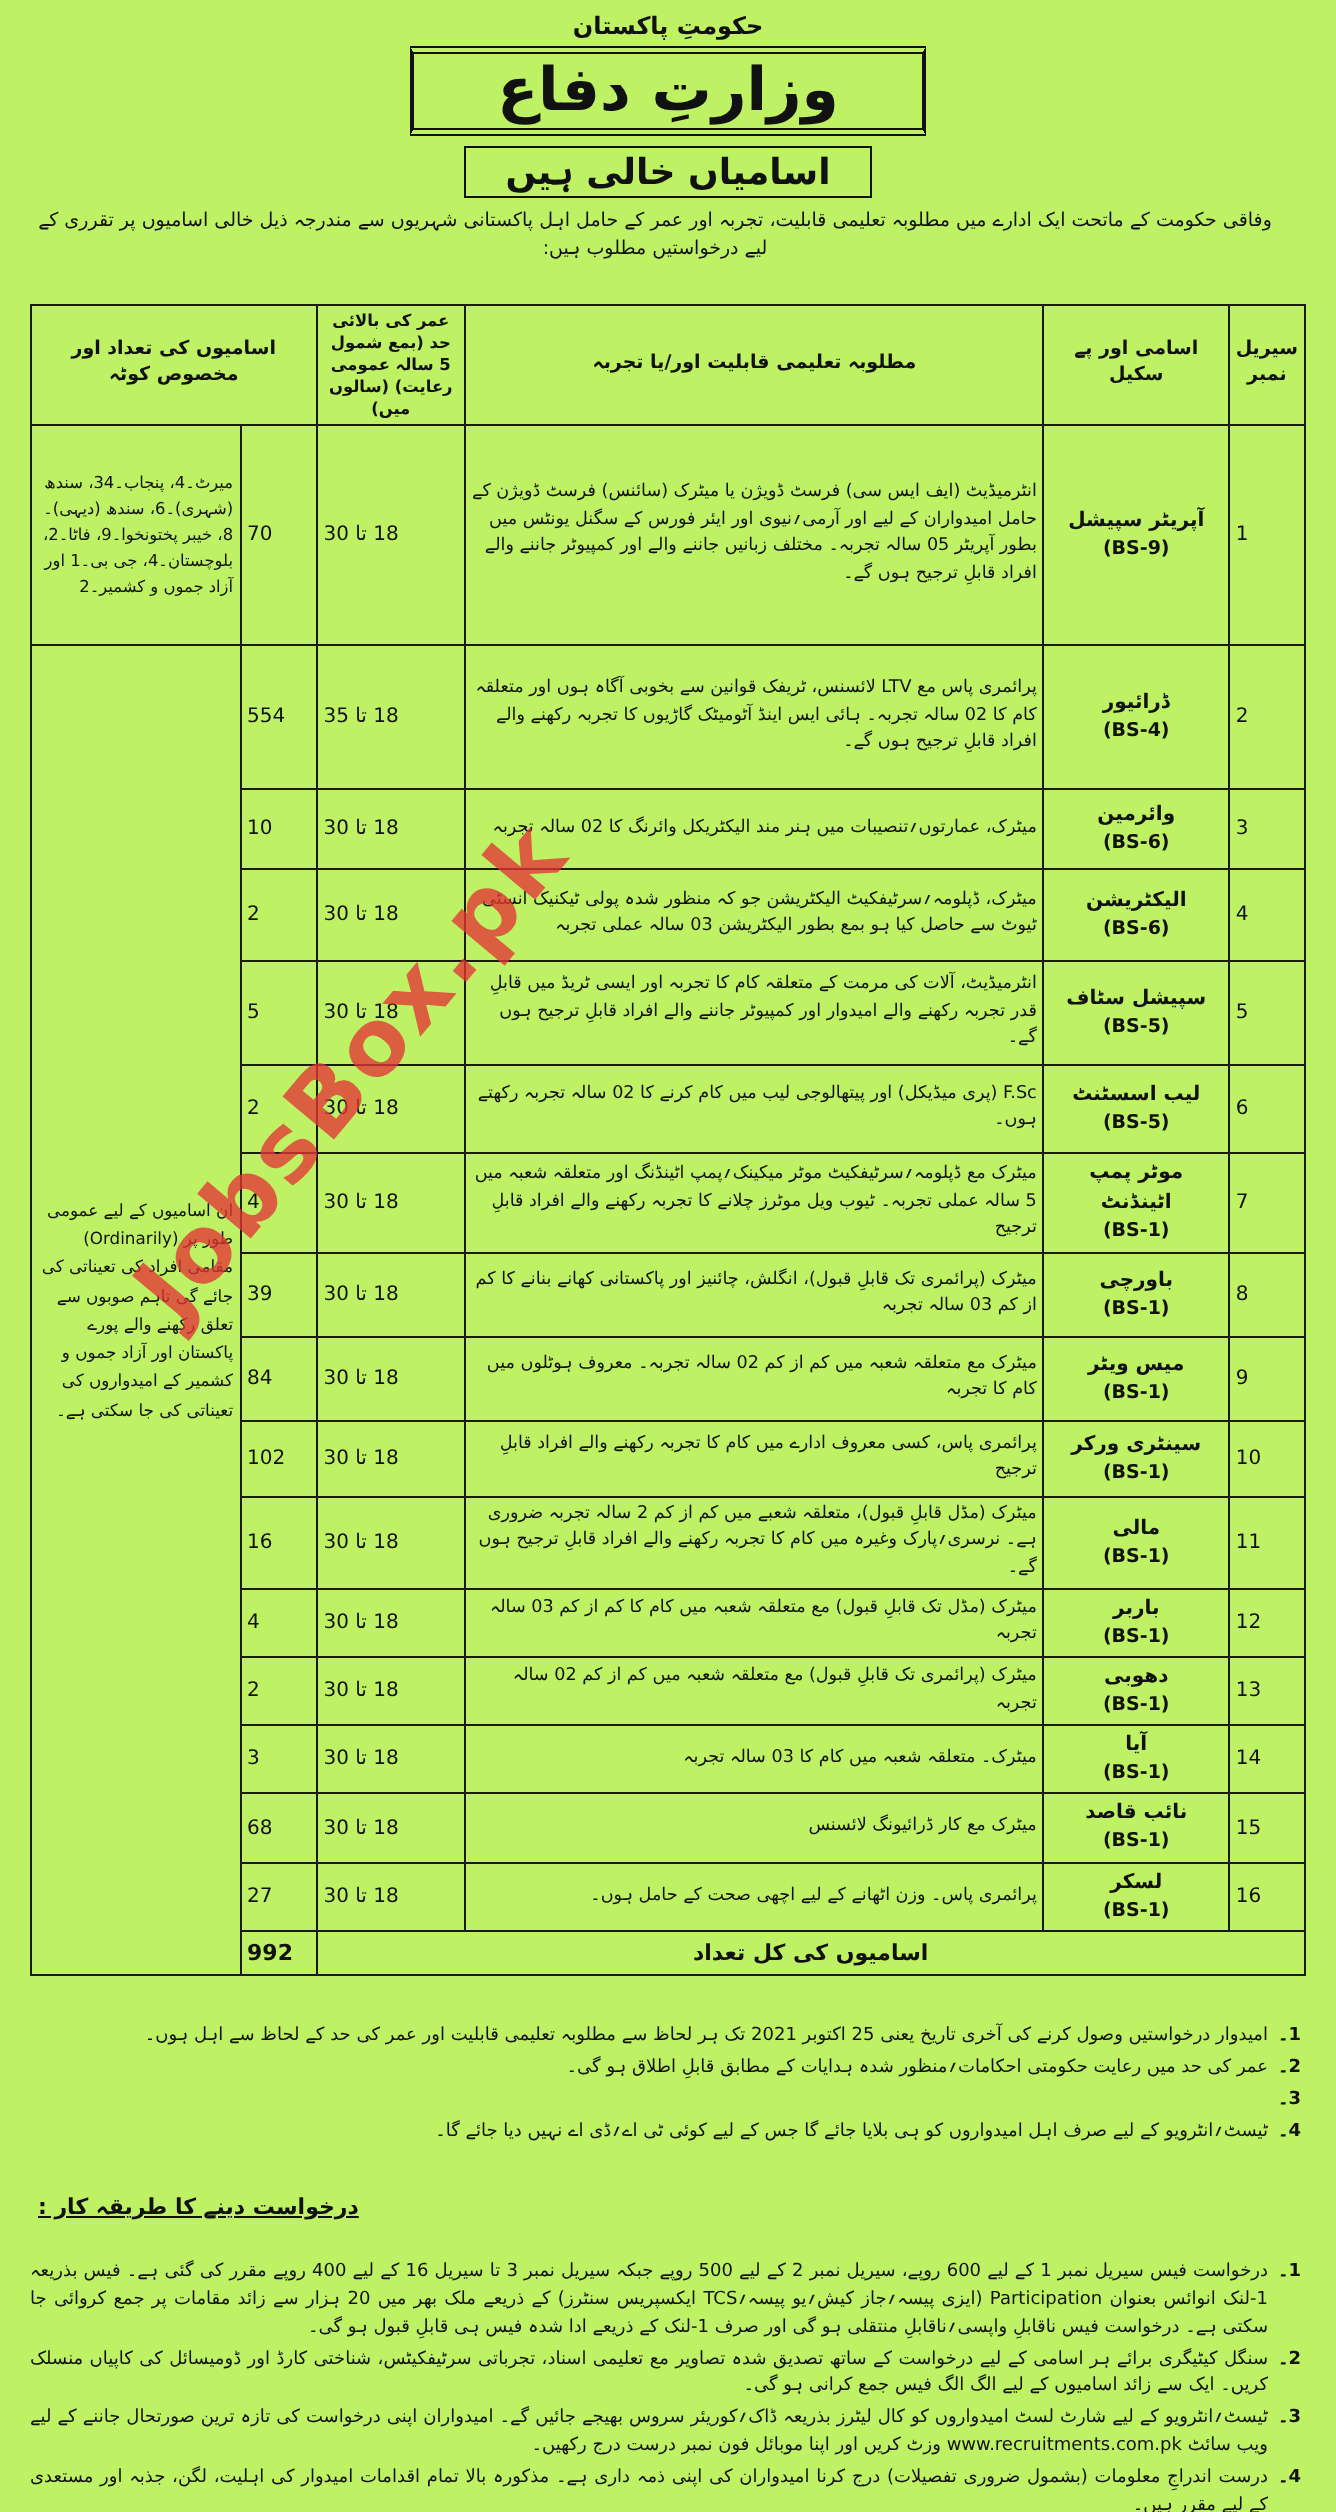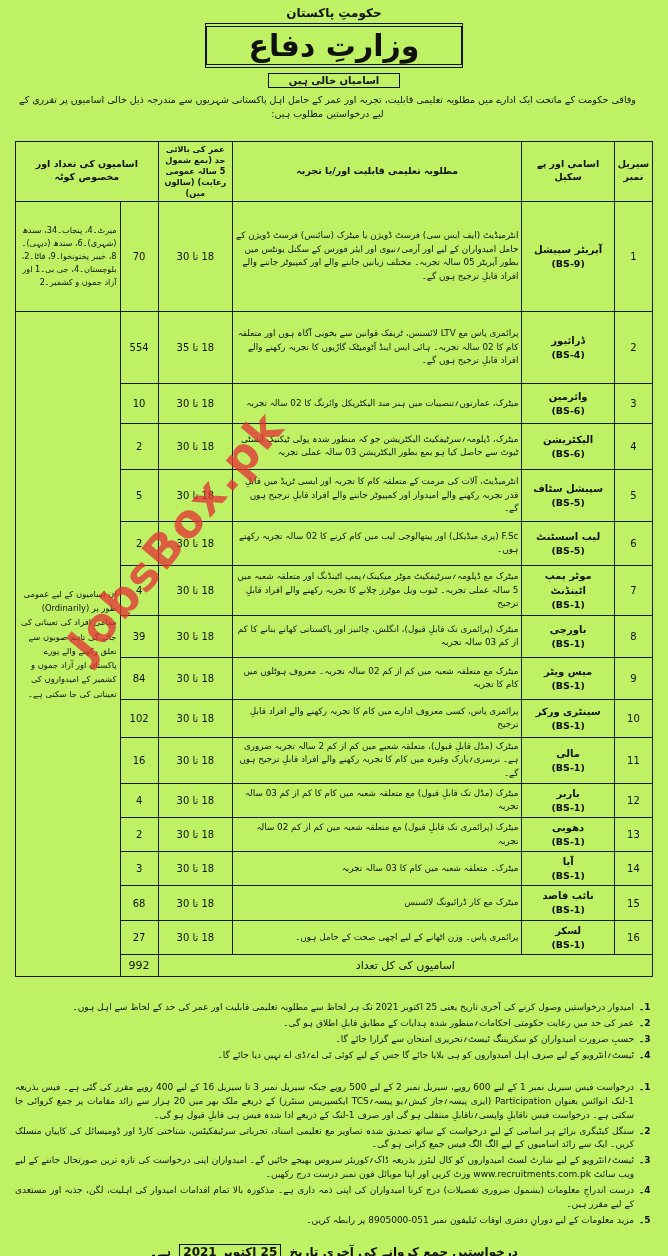--- a/index.html
+++ b/index.html
@@ -23,37 +23,37 @@
   .ministry {
     display:inline-block;
     font-size:30px; font-weight:bold;
     border-top:4px double #111; border-bottom:4px double #111;
     border-right:2px solid #111; border-left:2px solid #111;
     padding:1px 42px; margin-top:3px;
     letter-spacing:1px;
   }
   .vacancy {
     display:inline-block;
-    font-size:10px; font-weight:bold;
+    font-size:18px; font-weight:bold;
     border:1.5px solid #111;
     padding:1px 20px; margin-top:5px;
   }
   .intro { font-size:9.5px; text-align:center; margin:5px 15px 4px 2px; line-height:1.45; }
 
   
   table.jobs { border-collapse:collapse; width:100%; table-layout:fixed; }
   table.jobs td, table.jobs th { border:1px solid #1a1a1a; padding:2px 3px; vertical-align:middle; box-sizing:border-box; }
   table.jobs th { font-size:9.5px; font-weight:bold; line-height:1.35; text-align:center; }
-  .c { text-align:center; font-size:10px; }
+  .c { text-align:left; font-size:10px; }
   td.post { text-align:center; font-size:10px; font-weight:bold; line-height:1.5; }
   td.post .scale { font-weight:bold; font-size:9.5px; direction:ltr; }
   td.qual { font-size:8.8px; line-height:1.55; text-align:right; }
   td.quota1 { font-size:8.2px; line-height:1.6; vertical-align:top; }
   td.quotam { font-size:8.4px; line-height:1.7; text-align:right; vertical-align:top; padding-top:84px; }
-  tr.total-row td { font-weight:normal; font-size:11px; }
+  tr.total-row td { font-weight:bold; font-size:11px; }
   td.total-label { text-align:center; }
 
   
   .watermark {
     position:absolute;
     top:508px; right:340px;
     transform:rotate(-50deg);
     transform-origin:center;
     font-size:46px; font-weight:bold;
     color:rgba(226,52,52,0.78);
@@ -296,28 +296,28 @@
     <div class="note-item">
       <span class="num">1۔</span>
       <span>امیدوار درخواستیں وصول کرنے کی آخری تاریخ یعنی 25 اکتوبر 2021 تک ہر لحاظ سے مطلوبہ تعلیمی قابلیت اور عمر کی حد کے لحاظ سے اہل ہوں۔</span>
     </div>
     <div class="note-item">
       <span class="num">2۔</span>
       <span>عمر کی حد میں رعایت حکومتی احکامات؍منظور شدہ ہدایات کے مطابق قابلِ اطلاق ہو گی۔</span>
     </div>
     <div class="note-item">
       <span class="num">3۔</span>
-      <span>حسبِ ضرورت امیدواران کو سکریننگ ٹیسٹ؍تحریری امتحان سے گزارا جائے گا۔</span>
     </div>
     <div class="note-item">
       <span class="num">4۔</span>
       <span>ٹیسٹ؍انٹرویو کے لیے صرف اہل امیدواروں کو ہی بلایا جائے گا جس کے لیے کوئی ٹی اے؍ڈی اے نہیں دیا جائے گا۔</span>
     </div>
   </div>
 
+  <div class="proc-heading">درخواست دینے کا طریقہ کار :</div>
 
   <div class="procedure">
     <div class="proc-item">
       <span class="num">1۔</span>
       <span>درخواست فیس سیریل نمبر 1 کے لیے 600 روپے، سیریل نمبر 2 کے لیے 500 روپے جبکہ سیریل نمبر 3 تا سیریل 16 کے لیے 400 روپے مقرر کی گئی ہے۔ فیس بذریعہ 1-لنک انوائس بعنوان Participation (ایزی پیسہ؍جاز کیش؍یو پیسہ؍TCS ایکسپریس سنٹرز) کے ذریعے ملک بھر میں 20 ہزار سے زائد مقامات پر جمع کروائی جا سکتی ہے۔ درخواست فیس ناقابلِ واپسی؍ناقابلِ منتقلی ہو گی اور صرف 1-لنک کے ذریعے ادا شدہ فیس ہی قابلِ قبول ہو گی۔</span>
     </div>
     <div class="proc-item">
       <span class="num">2۔</span>
       <span>سنگل کیٹیگری برائے ہر اسامی کے لیے درخواست کے ساتھ تصدیق شدہ تصاویر مع تعلیمی اسناد، تجرباتی سرٹیفکیٹس، شناختی کارڈ اور ڈومیسائل کی کاپیاں منسلک کریں۔ ایک سے زائد اسامیوں کے لیے الگ الگ فیس جمع کرانی ہو گی۔</span>
     </div>

